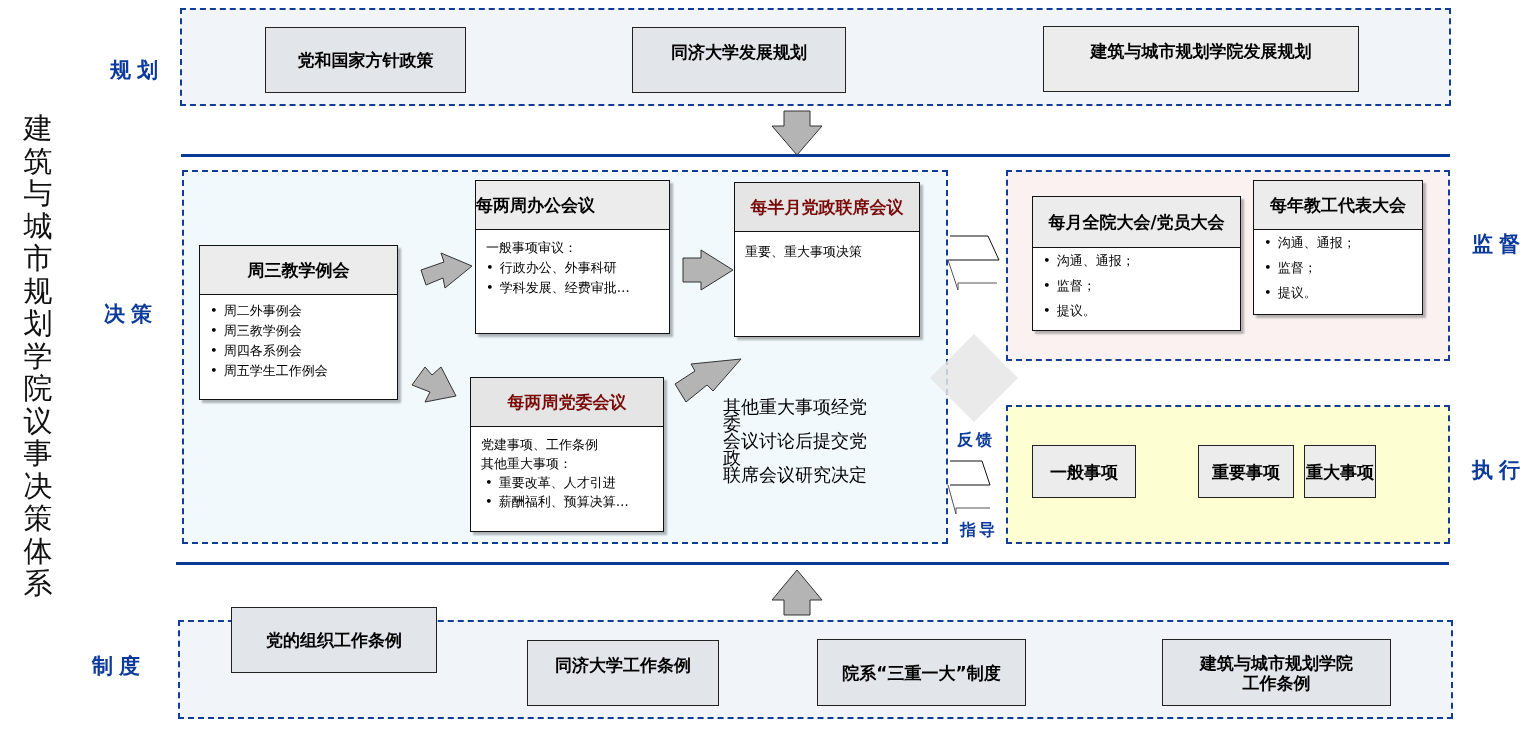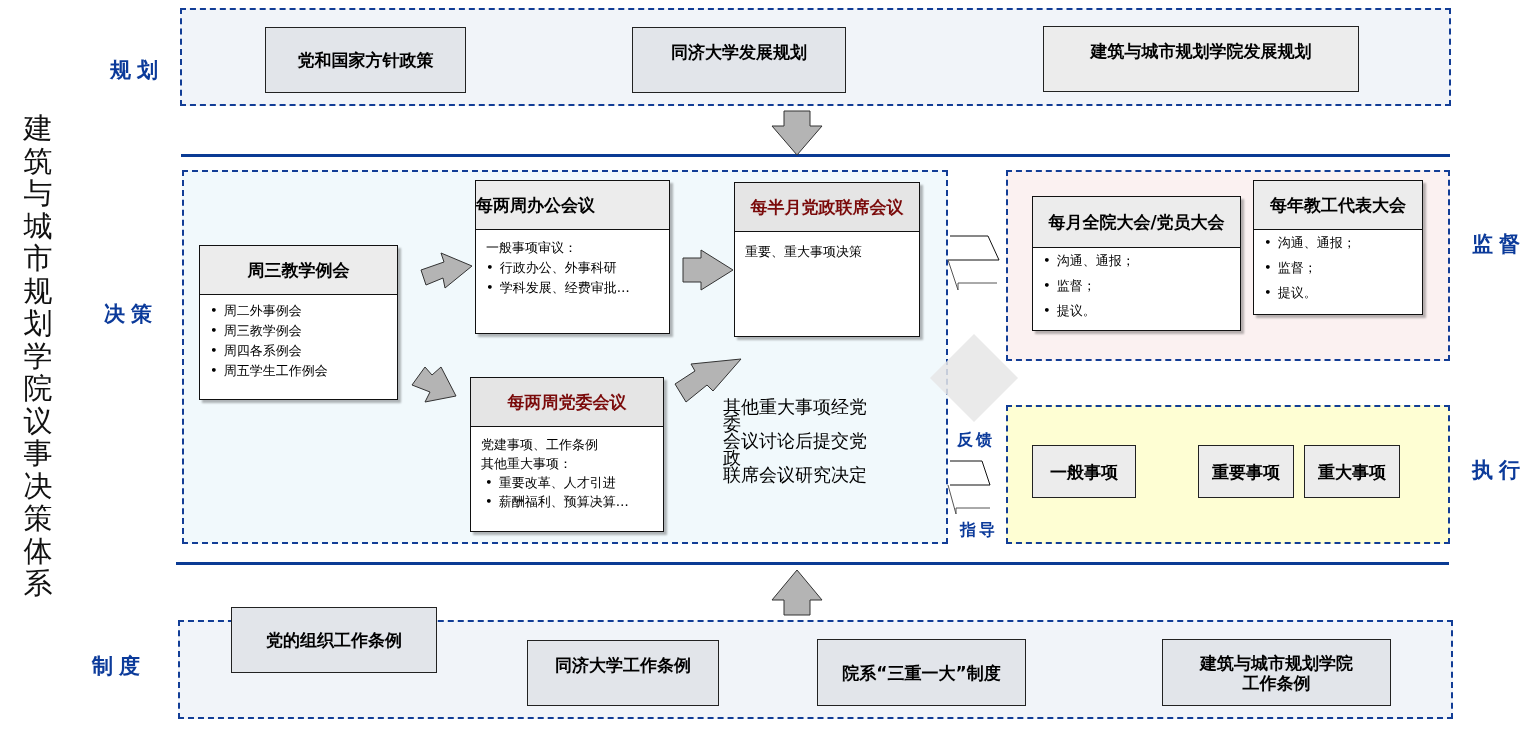--- a/index.html
+++ b/index.html
@@ -126,21 +126,21 @@
   <div class="bd" style="padding-top:0; line-height:25px;">
     <div class="li">沟通、通报；</div>
     <div class="li">监督；</div>
     <div class="li">提议。</div>
   </div>
 </div>
 
 <div class="abs region execute" style="left:1006px; top:405px; width:444px; height:139px;"></div>
 <div class="abs plainbox light" style="left:1032px; top:445px; width:104px; height:53px;">一般事项</div>
 <div class="abs plainbox light" style="left:1168px; top:445px; width:96px; height:53px;margin-left:30px;">重要事项</div>
-<div class="abs plainbox light" style="left:1304px; top:445px; width:96px; height:53px;">重大事项</div>
+<div class="abs plainbox light" style="left:1304px; top:445px; width:72px; height:53px;">重大事项</div>
 
 <div class="abs small-label" style="left:957px; top:430px;">反馈</div>
 <div class="abs small-label" style="left:960px; top:520px;">指导</div>
 
 <div class="abs region system" style="left:178px; top:620px; width:1275px; height:99px;"></div>
 <div class="abs plainbox" style="left:231px; top:607px; width:206px; height:66px;">党的组织工作条例</div>
 <div class="abs plainbox top" style="left:527px; top:640px; width:192px; height:66px;">同济大学工作条例</div>
 <div class="abs plainbox" style="left:817px; top:639px; width:209px; height:67px;">院系“三重一大”制度</div>
 <div class="abs plainbox" style="left:1044px; top:639px; width:229px; height:67px; white-space:pre-line; margin-left:118px;">建筑与城市规划学院
 工作条例</div>

